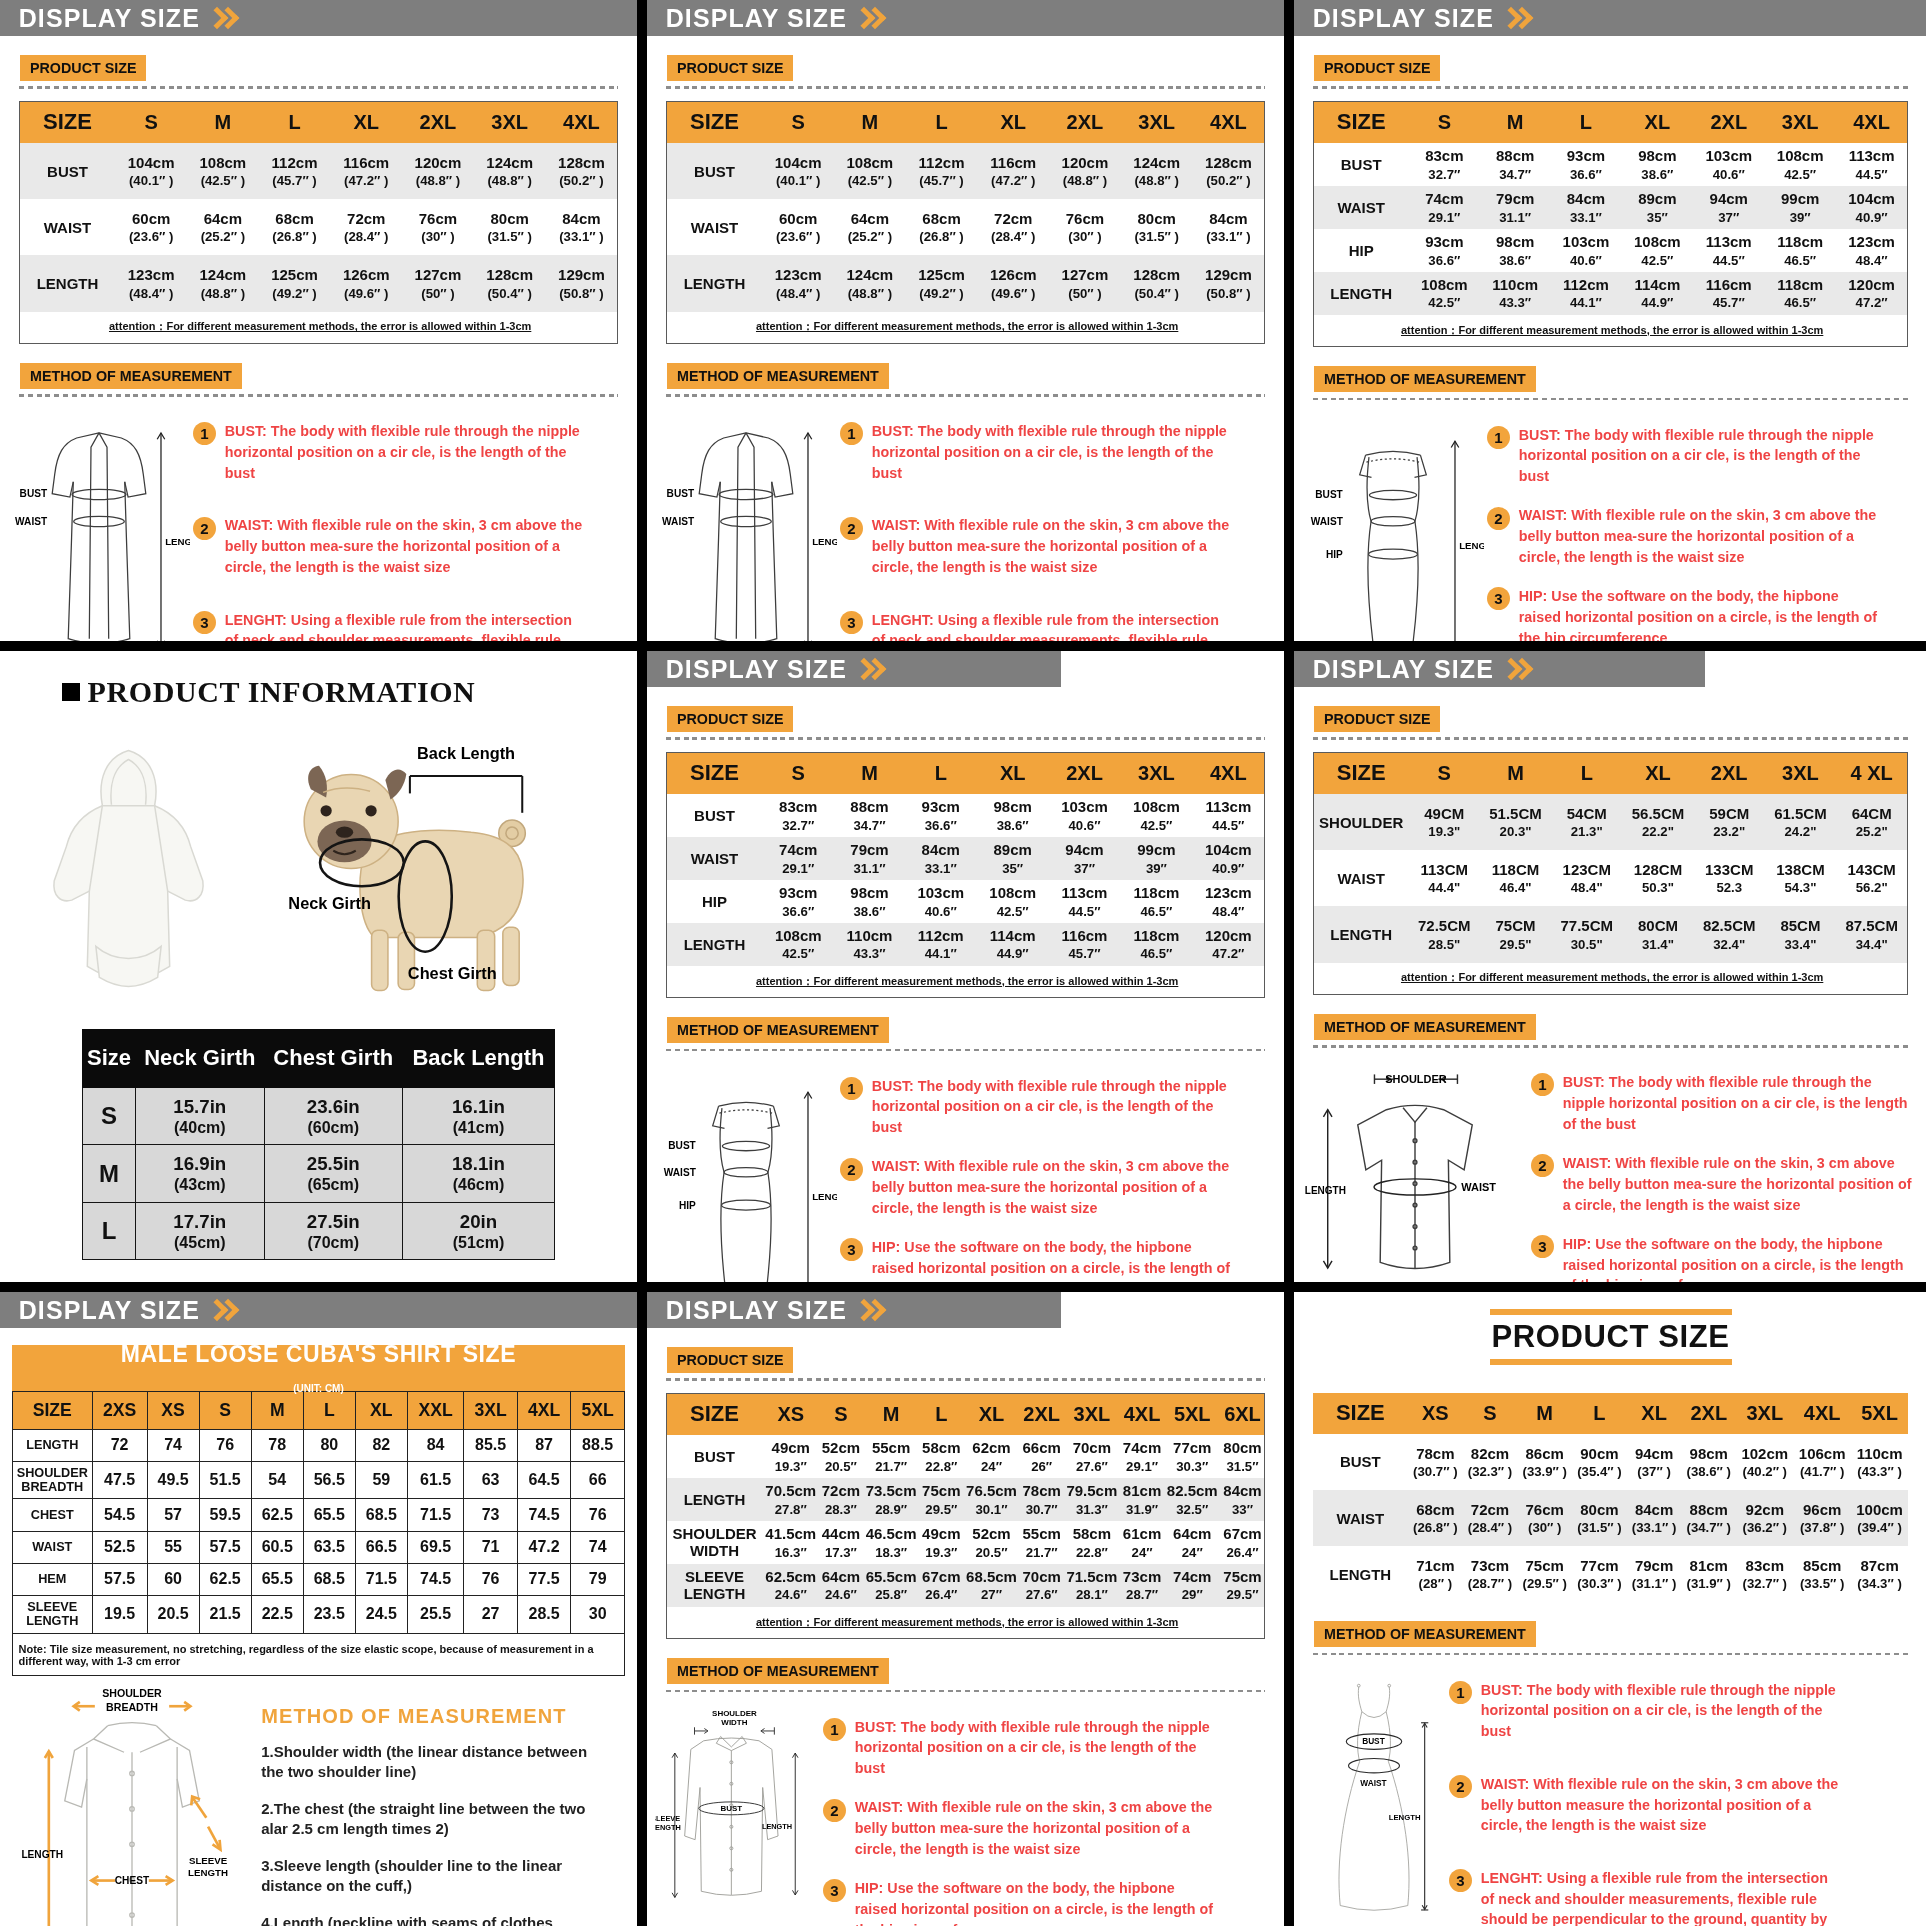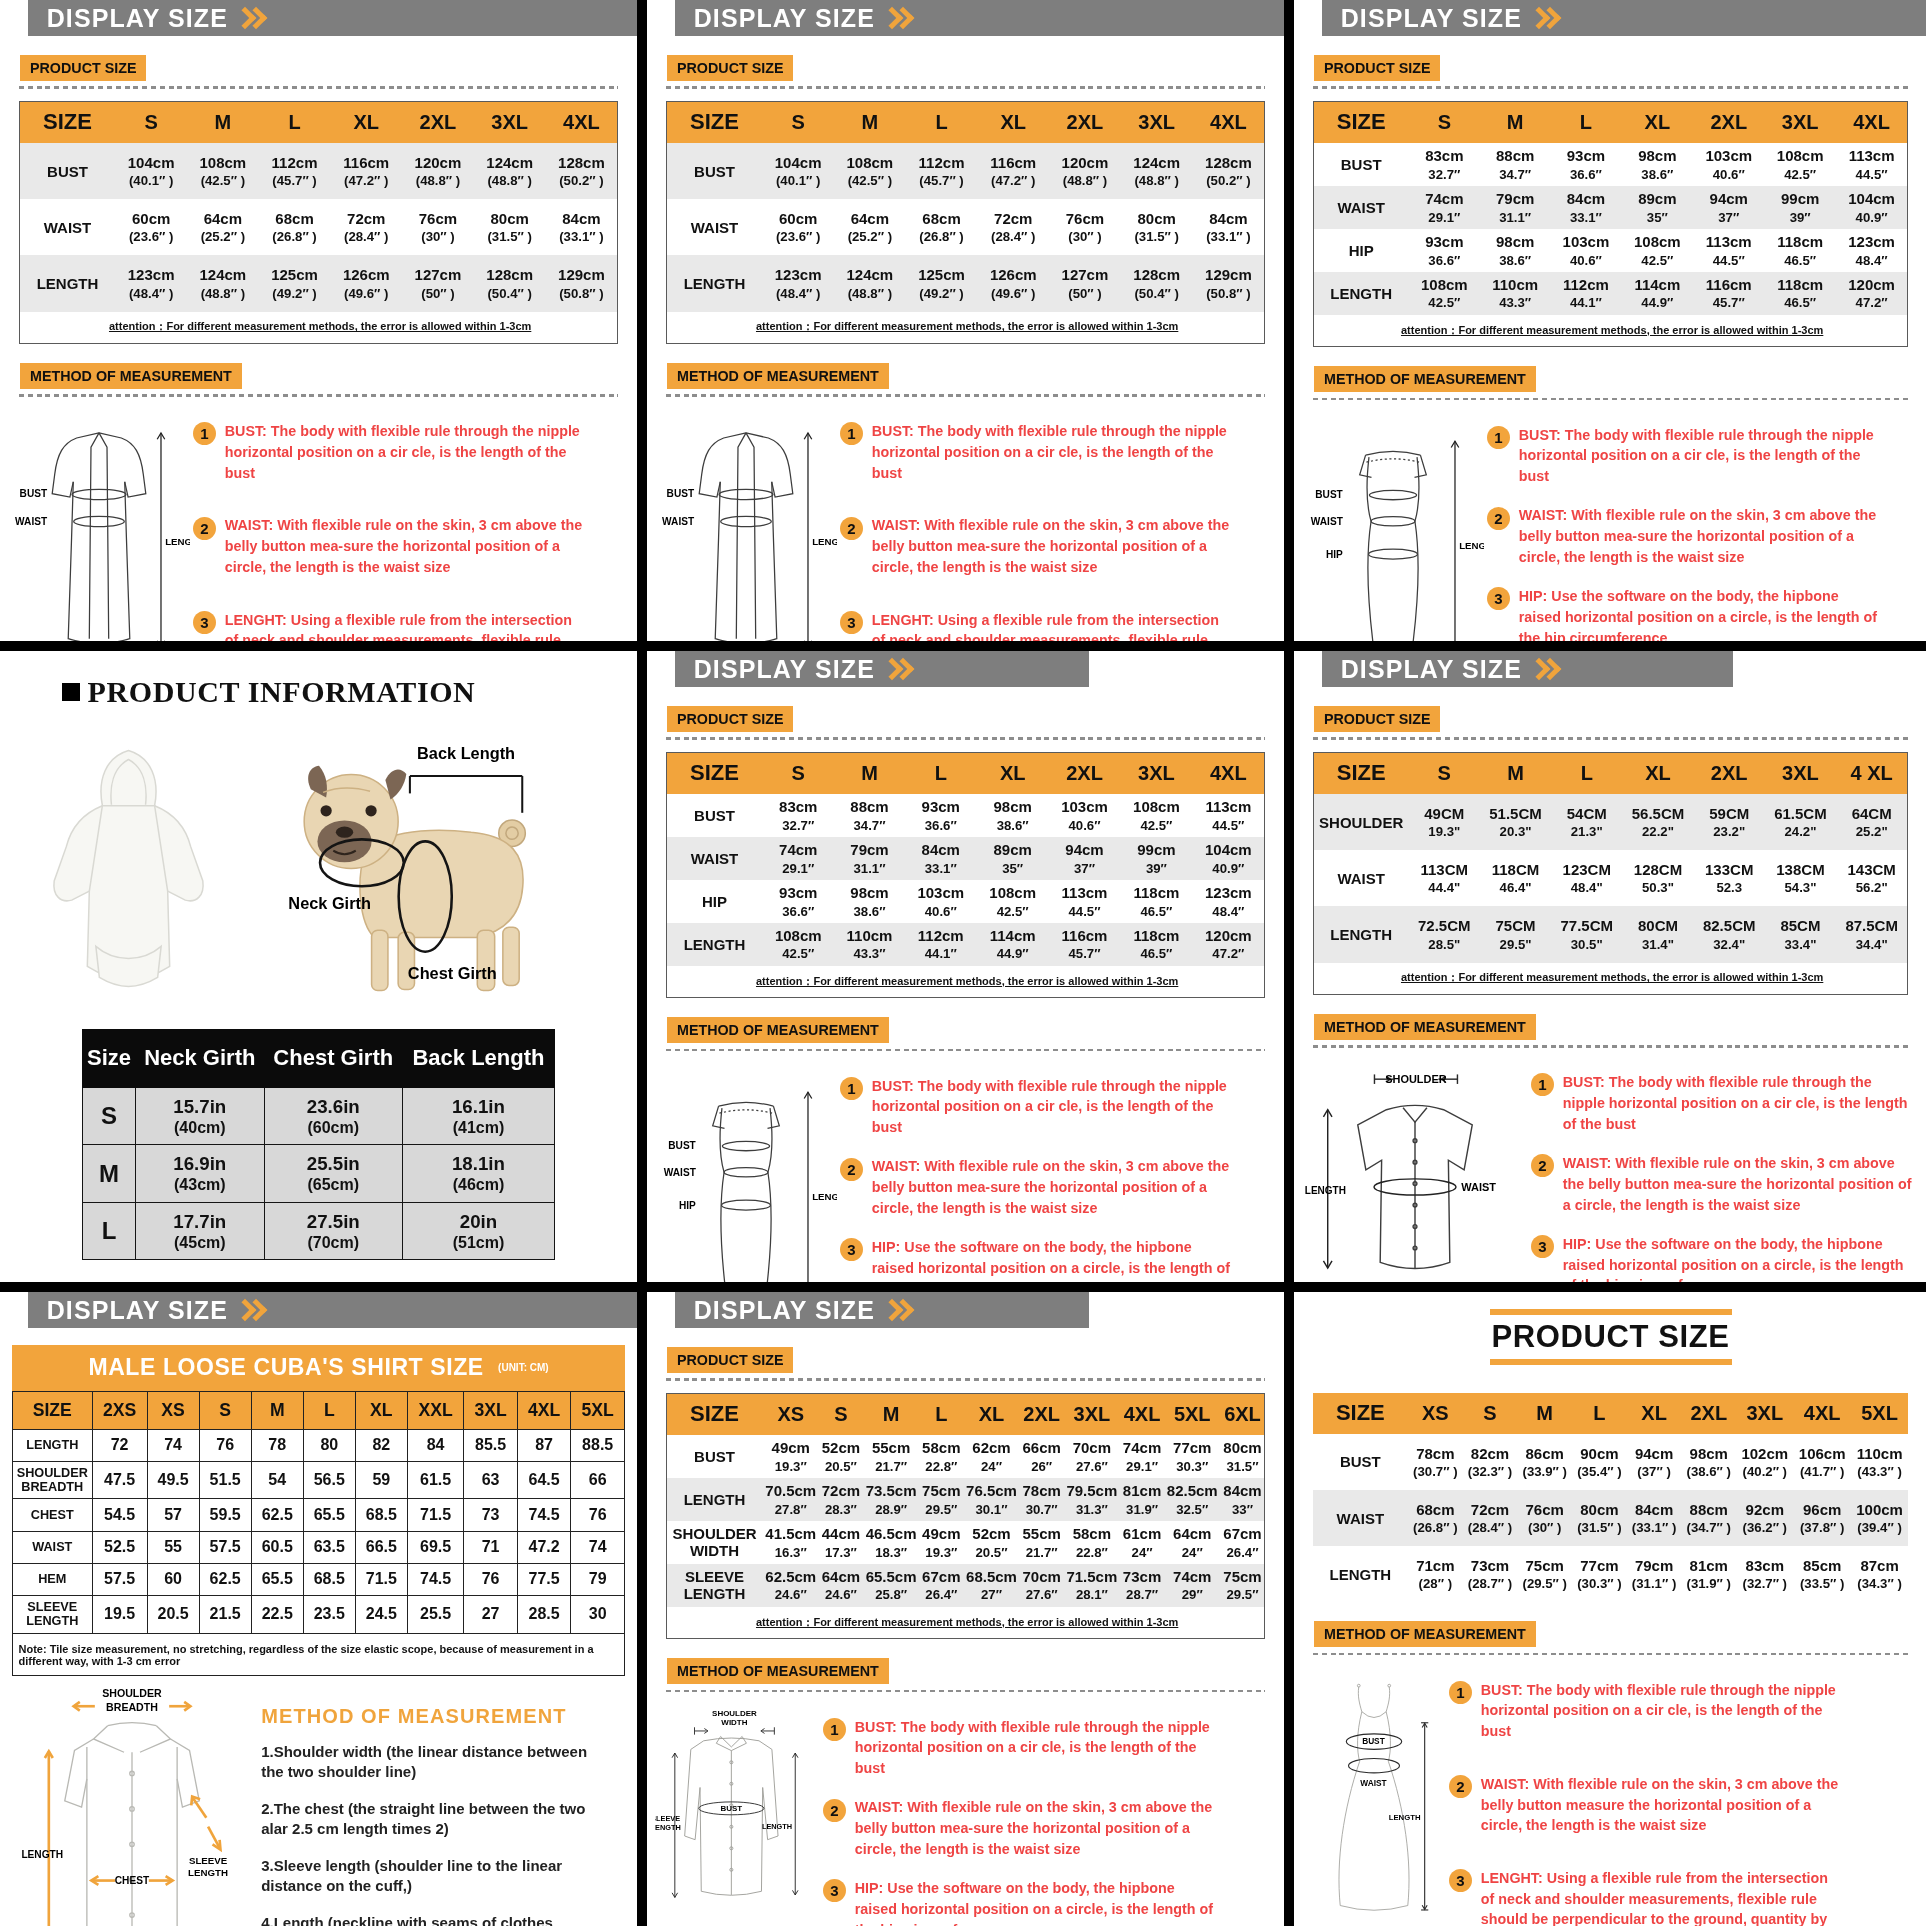--- a/index.html
+++ b/index.html
@@ -1,19 +1,19 @@
 <!DOCTYPE html>
 <html style="font-size:8.8px"><head>
 <meta charset="utf-8">
 <style>
   html,body{margin:0;padding:0;background:#fff;font-family:"Liberation Sans",sans-serif;color:#111;}
   #grid{display:grid;width:1926px;height:1926px;grid-template-columns:637px 637px 633px;grid-template-rows:641px 631px 635px;gap:10px;background:#000;}
   .panel{background:#fff;position:relative;overflow:hidden;}
   
-  .display-bar{height:36px;background:#7e7e7e;display:flex;align-items:center;padding-left:18.7px;margin-left:28px;}
+  .display-bar{height:36px;background:#7e7e7e;display:flex;align-items:center;padding-left:18.7px;}
   .display-bar.partial{width:62%;}
   .display-bar .lbl{color:#fff;font-size:25px;font-weight:700;letter-spacing:1.1px;}
   .chevs{display:flex;margin-left:14.3px;align-items:center;}
   .chev{width:11px;height:11px;border-top:5.5px solid #f0a43c;border-right:5.5px solid #f0a43c;transform:rotate(45deg);margin-left:-5px;display:inline-block;}
   
   .chip{display:inline-block;background:#f2a43c;color:#101010;font-weight:700;font-size:14.3px;padding:5px 10px;margin:18.7px 0 5.5px 20px;}
   .dash{height:2.8px;margin:0 18.7px;background:repeating-linear-gradient(90deg,#8d8d8d 0 5px,transparent 5px 8.8px);}
   
   .tblwrap{margin:12px 18.7px 0;border:1.7px solid #5a5a5a;}
   .tblwrap.noborder{border:none;margin-top:27.5px;}
@@ -39,21 +39,21 @@
   .pi-title{font-family:"Liberation Serif",serif;font-size:30px;font-weight:700;margin:24px 0 0 14.3px;display:flex;align-items:center;gap:7.7px;letter-spacing:0.6px;padding-left:48px;}
   .pi-sq{width:17.6px;height:17.6px;background:#000;}
   .figrow{display:flex;align-items:flex-start;margin:13.2px 3.3px 0 13.2px;gap:5.5px;}
   table.dogtbl{width:473px;margin:14.3px auto 0;border-collapse:collapse;text-align:center;}
   .dogtbl th{background:#0b0b0b;color:#fff;font-size:22px;font-weight:700;height:55px;border:1.7px solid #0b0b0b;}
   .dogtbl td{background:#d8d8d8;border:1.7px solid #151515;padding:7.7px 3.3px;}
   .dogtbl .main{font-size:18.7px;font-weight:700;}
   .dogtbl .sub{font-size:16px;font-weight:600;margin-top:1.1px;}
   .dogtbl .szl{font-size:24px;font-weight:700;}
   
-  .cuba-title{margin:16.5px 12px 0;background:#f2a43c;height:46px;display:flex;align-items:center;justify-content:center;gap:14.3px;color:#fff;}
+  .cuba-title{margin:16.5px 12px 0;background:#f2a43c;height:46px;display:flex;align-items:center;justify-content:center;gap:14.3px;color:#fff;flex-direction:column;}
   .cuba-title .t{font-size:23px;font-weight:700;letter-spacing:0.6px;}
   .cuba-title .u{font-size:10px;font-weight:700;}
   table.cubatbl{width:calc(100% - 24px);margin:0 12px;border-collapse:collapse;text-align:center;}
   .cubatbl th,.cubatbl td{border:1.7px solid #222;}
   .cubatbl thead th{background:#f2a43c;font-size:17.6px;font-weight:700;height:35px;}
   .cubatbl tbody th{font-size:12.7px;font-weight:700;padding:4.4px 2.2px;width:13%;}
   .cubatbl tbody td{font-size:16px;font-weight:600;padding:6.6px 1.1px;}
   .cubatbl td.note{font-size:11px;font-weight:700;text-align:left;padding:8.8px 5.5px;margin-left:26px;}
   .cuba-bottom{display:flex;margin:4.4px 3.3px 0 7.7px;}
   .mmcol{margin-left:5.5px;}

